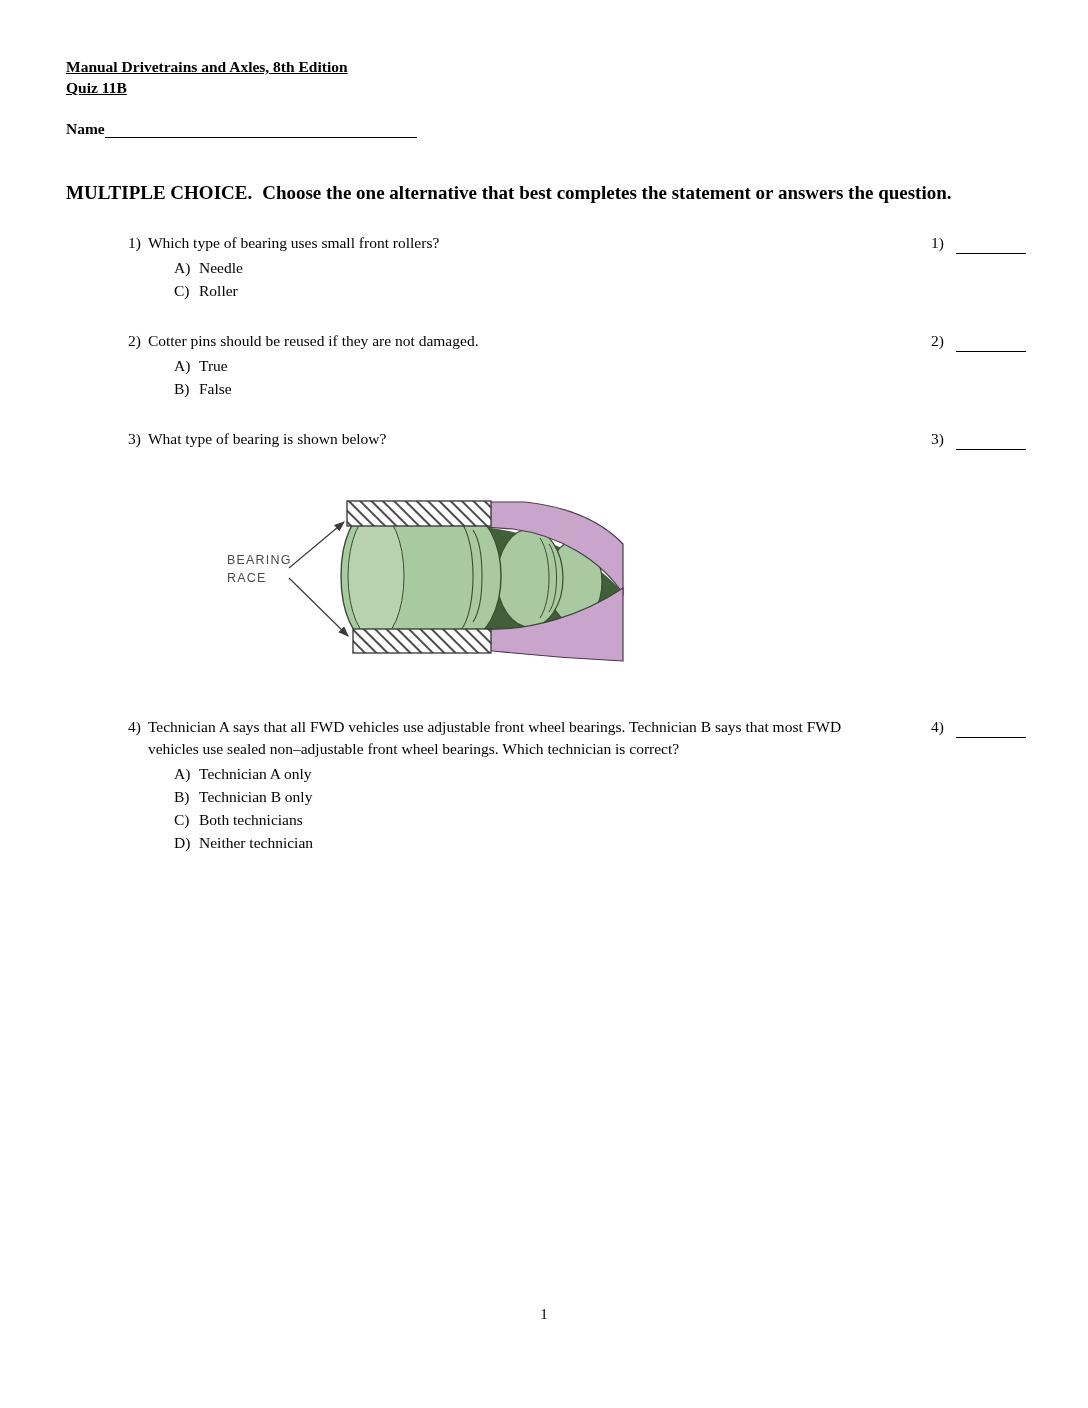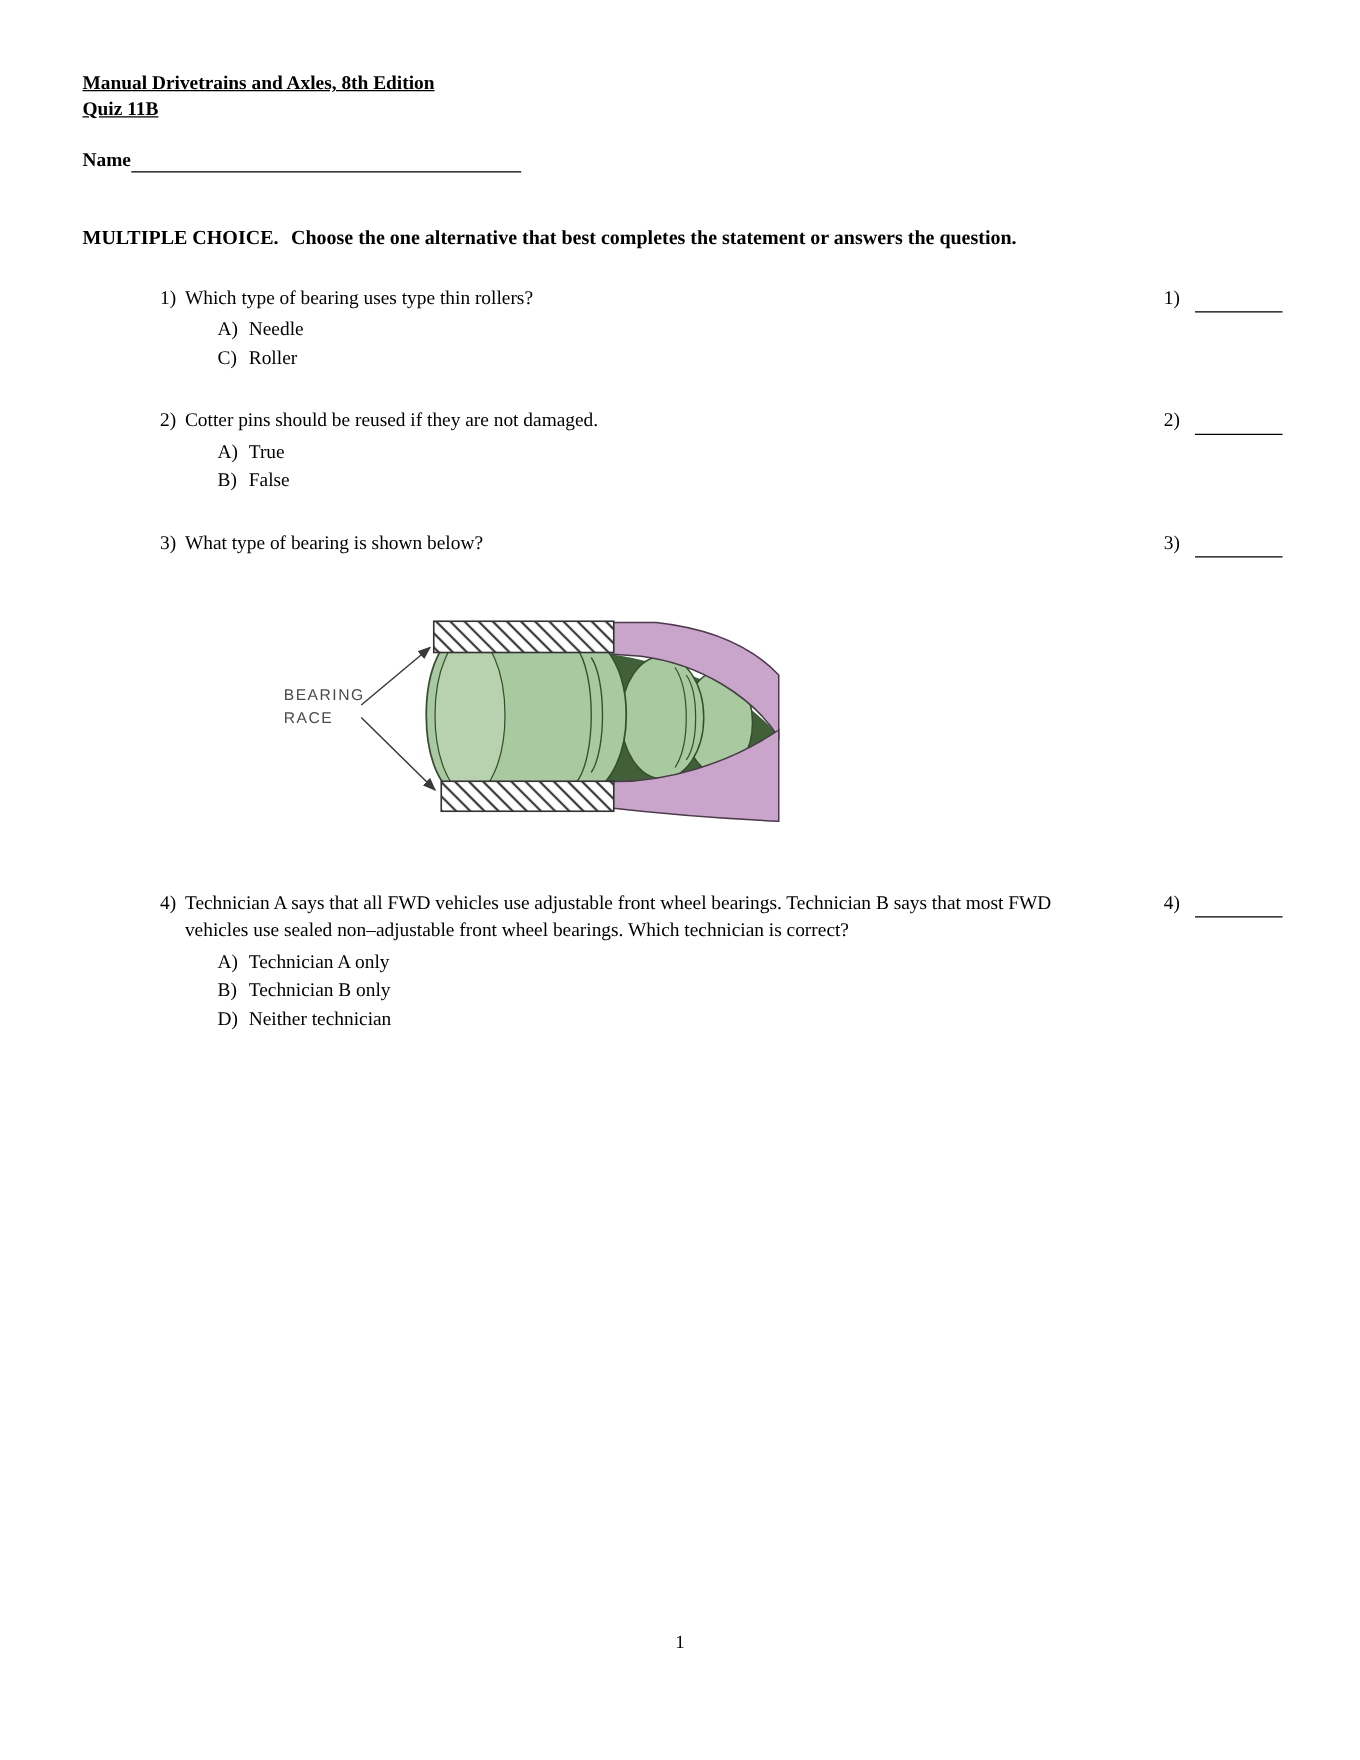--- a/index.html
+++ b/index.html
@@ -15,21 +15,21 @@
   .page { padding:56px 62px 0 66px; }
 
   .doc-header div { line-height:21px; font-weight:bold;text-decoration:underline; }
 
   .name-row { margin-top:22px; font-weight:bold; }
   .name-line {
     display:inline-block; width:312px; height:18px;
     border-bottom:1.2px solid #000; vertical-align:bottom;
   }
 
-  .section-header { margin-top:44px; font-weight:bold; font-size:16px; }
+  .section-header { margin-top:44px; font-weight:bold; font-size:19px; }
   .section-header .inst-label { margin-right:10px; }
 
   .question { margin-top:28px; padding-left:62px; }
   .q-row { display:flex; justify-content:space-between; align-items:flex-start; }
   .q-main { display:flex; max-width:775px; line-height:22px; }
   .q-num { margin-right:7px; white-space:nowrap; }
   .q-text { max-width:745px; }
   .q-ans { flex-shrink:0; display:flex; align-items:flex-end; margin-left:12px; }
   .q-ans .ans-num { line-height:22px; }
   .blank {
@@ -68,21 +68,21 @@
   </div>
 
   <div class="section-header">
     <span class="inst-label">MULTIPLE CHOICE.</span><span>Choose the one alternative that best completes the statement or answers the question.</span>
   </div>
 
   <div class="question">
     <div class="q-row">
       <div class="q-main">
         <span class="q-num">1)</span>
-        <div class="q-text">Which type of bearing uses type thin rollers?</div>
+        <div class="q-text">Which type of bearing uses small front rollers?</div>
       </div>
       <div class="q-ans">
         <span class="ans-num">1)</span>
         <span class="blank"></span>
       </div>
     </div>
     <div class="choices">
       <div class="choice"><span class="c-letter">A)</span><span class="c-text">Needle</span></div>
       <div class="choice"><span class="c-letter">C)</span><span class="c-text">Roller</span></div>
     </div>
@@ -165,19 +165,20 @@
         <div class="q-text">Technician A says that all FWD vehicles use adjustable front wheel bearings. Technician B says that most FWD vehicles use sealed non–adjustable front wheel bearings. Which technician is correct?</div>
       </div>
       <div class="q-ans">
         <span class="ans-num">4)</span>
         <span class="blank"></span>
       </div>
     </div>
     <div class="choices">
       <div class="choice"><span class="c-letter">A)</span><span class="c-text">Technician A only</span></div>
       <div class="choice"><span class="c-letter">B)</span><span class="c-text">Technician B only</span></div>
+      <div class="choice"><span class="c-letter">C)</span><span class="c-text">Both technicians</span></div>
       <div class="choice"><span class="c-letter">D)</span><span class="c-text">Neither technician</span></div>
     </div>
   </div>
 
 </div>
 
 <div class="footer">1</div>
 
 </body></html>

